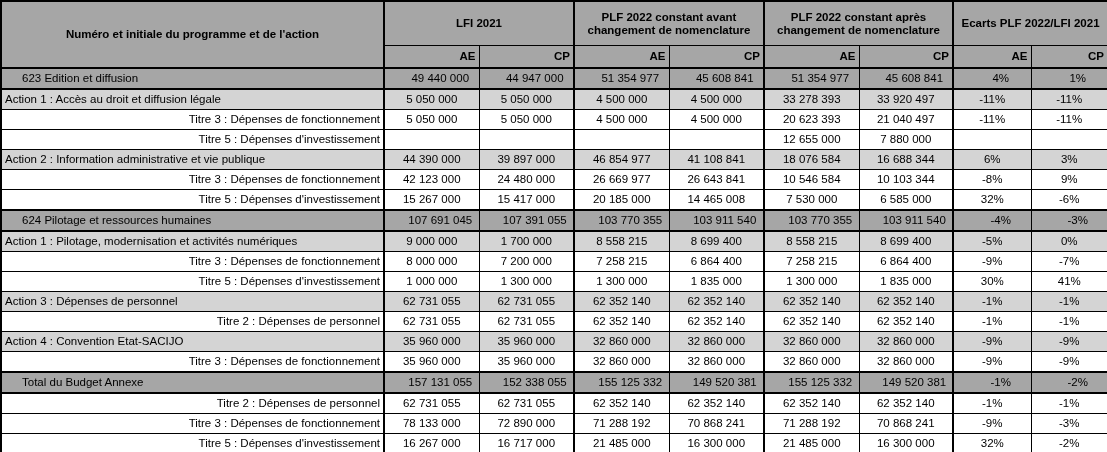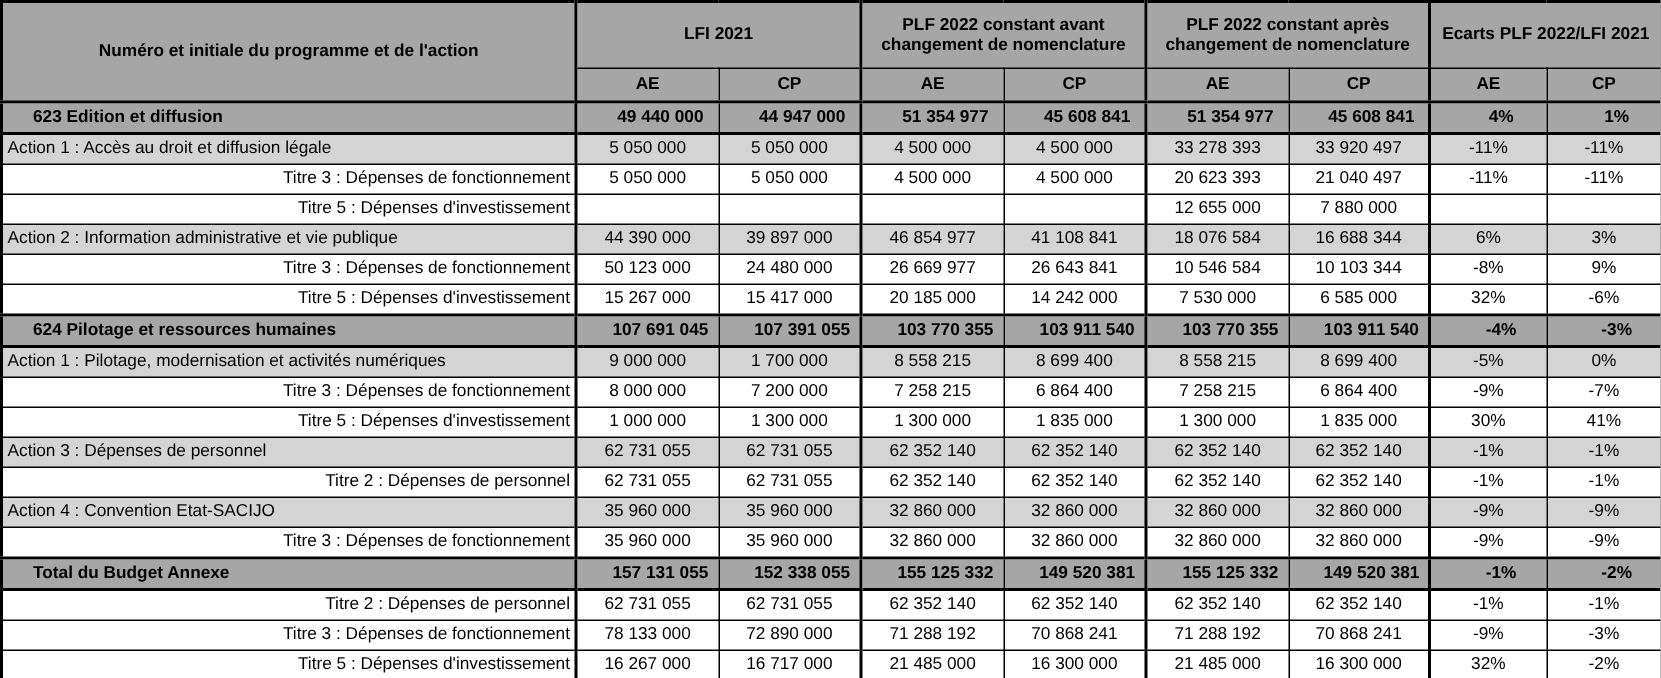--- a/index.html
+++ b/index.html
@@ -30,31 +30,31 @@
   
   thead th {
     background: var(--header-bg, #a6a6a6);
     font-weight: bold;
     text-align: center;
     vertical-align: middle;
   }
   thead tr.grp-row th { height: 43px; white-space: normal; }
   thead tr.sub-row th { height: 21px; }
   thead th.label-head { width: 381px; white-space: normal; text-align: center; }
-  thead tr.sub-row th { border-bottom: 2px solid var(--border-col, #000); }
+  thead tr.sub-row th { border-bottom: 2px solid var(--border-col, #000); text-align: right; }
   th.label-head { border-bottom: 2px solid var(--border-col, #000); }
   
   .grp-start { border-left-width: 2px !important; }
   
   tbody td { height: 19px; text-align: center; }
   tbody td.label { text-align: left; }
   tbody tr.titre td.label { text-align: right; padding-left: 24px; }
   tbody tr.program td, tbody tr.total td {
     background: var(--program-bg, #a6a6a6);
-    font-weight: bold;
+    font-weight: normal;
     border-top-width: 2px;
     border-bottom-width: 2px;
     padding-left: 20px;
   }
   tbody tr.program td.label, tbody tr.total td.label { text-align: left; }
   tbody tr.action td { background: var(--action-bg, #d4d4d4); }
   tbody tr.titre td { background: var(--titre-bg, #ffffff); }
 </style>
 </head>
 <body>
@@ -141,35 +141,35 @@
         <td>39 897 000</td>
         <td class="grp-start">46 854 977</td>
         <td>41 108 841</td>
         <td class="grp-start">18 076 584</td>
         <td>16 688 344</td>
         <td class="grp-start">6%</td>
         <td>3%</td>
       </tr>
       <tr class="titre">
         <td class="label">Titre 3 : Dépenses de fonctionnement</td>
-        <td class="grp-start">50 123 000</td>
+        <td class="grp-start">42 123 000</td>
         <td>24 480 000</td>
         <td class="grp-start">26 669 977</td>
         <td>26 643 841</td>
         <td class="grp-start">10 546 584</td>
         <td>10 103 344</td>
         <td class="grp-start">-8%</td>
         <td>9%</td>
       </tr>
       <tr class="titre">
         <td class="label">Titre 5 : Dépenses d'investissement</td>
         <td class="grp-start">15 267 000</td>
         <td>15 417 000</td>
         <td class="grp-start">20 185 000</td>
-        <td>14 242 000</td>
+        <td>14 465 008</td>
         <td class="grp-start">7 530 000</td>
         <td>6 585 000</td>
         <td class="grp-start">32%</td>
         <td>-6%</td>
       </tr>
       <tr class="program">
         <td class="label">624 Pilotage et ressources humaines</td>
         <td class="grp-start">107 691 045</td>
         <td>107 391 055</td>
         <td class="grp-start">103 770 355</td>

